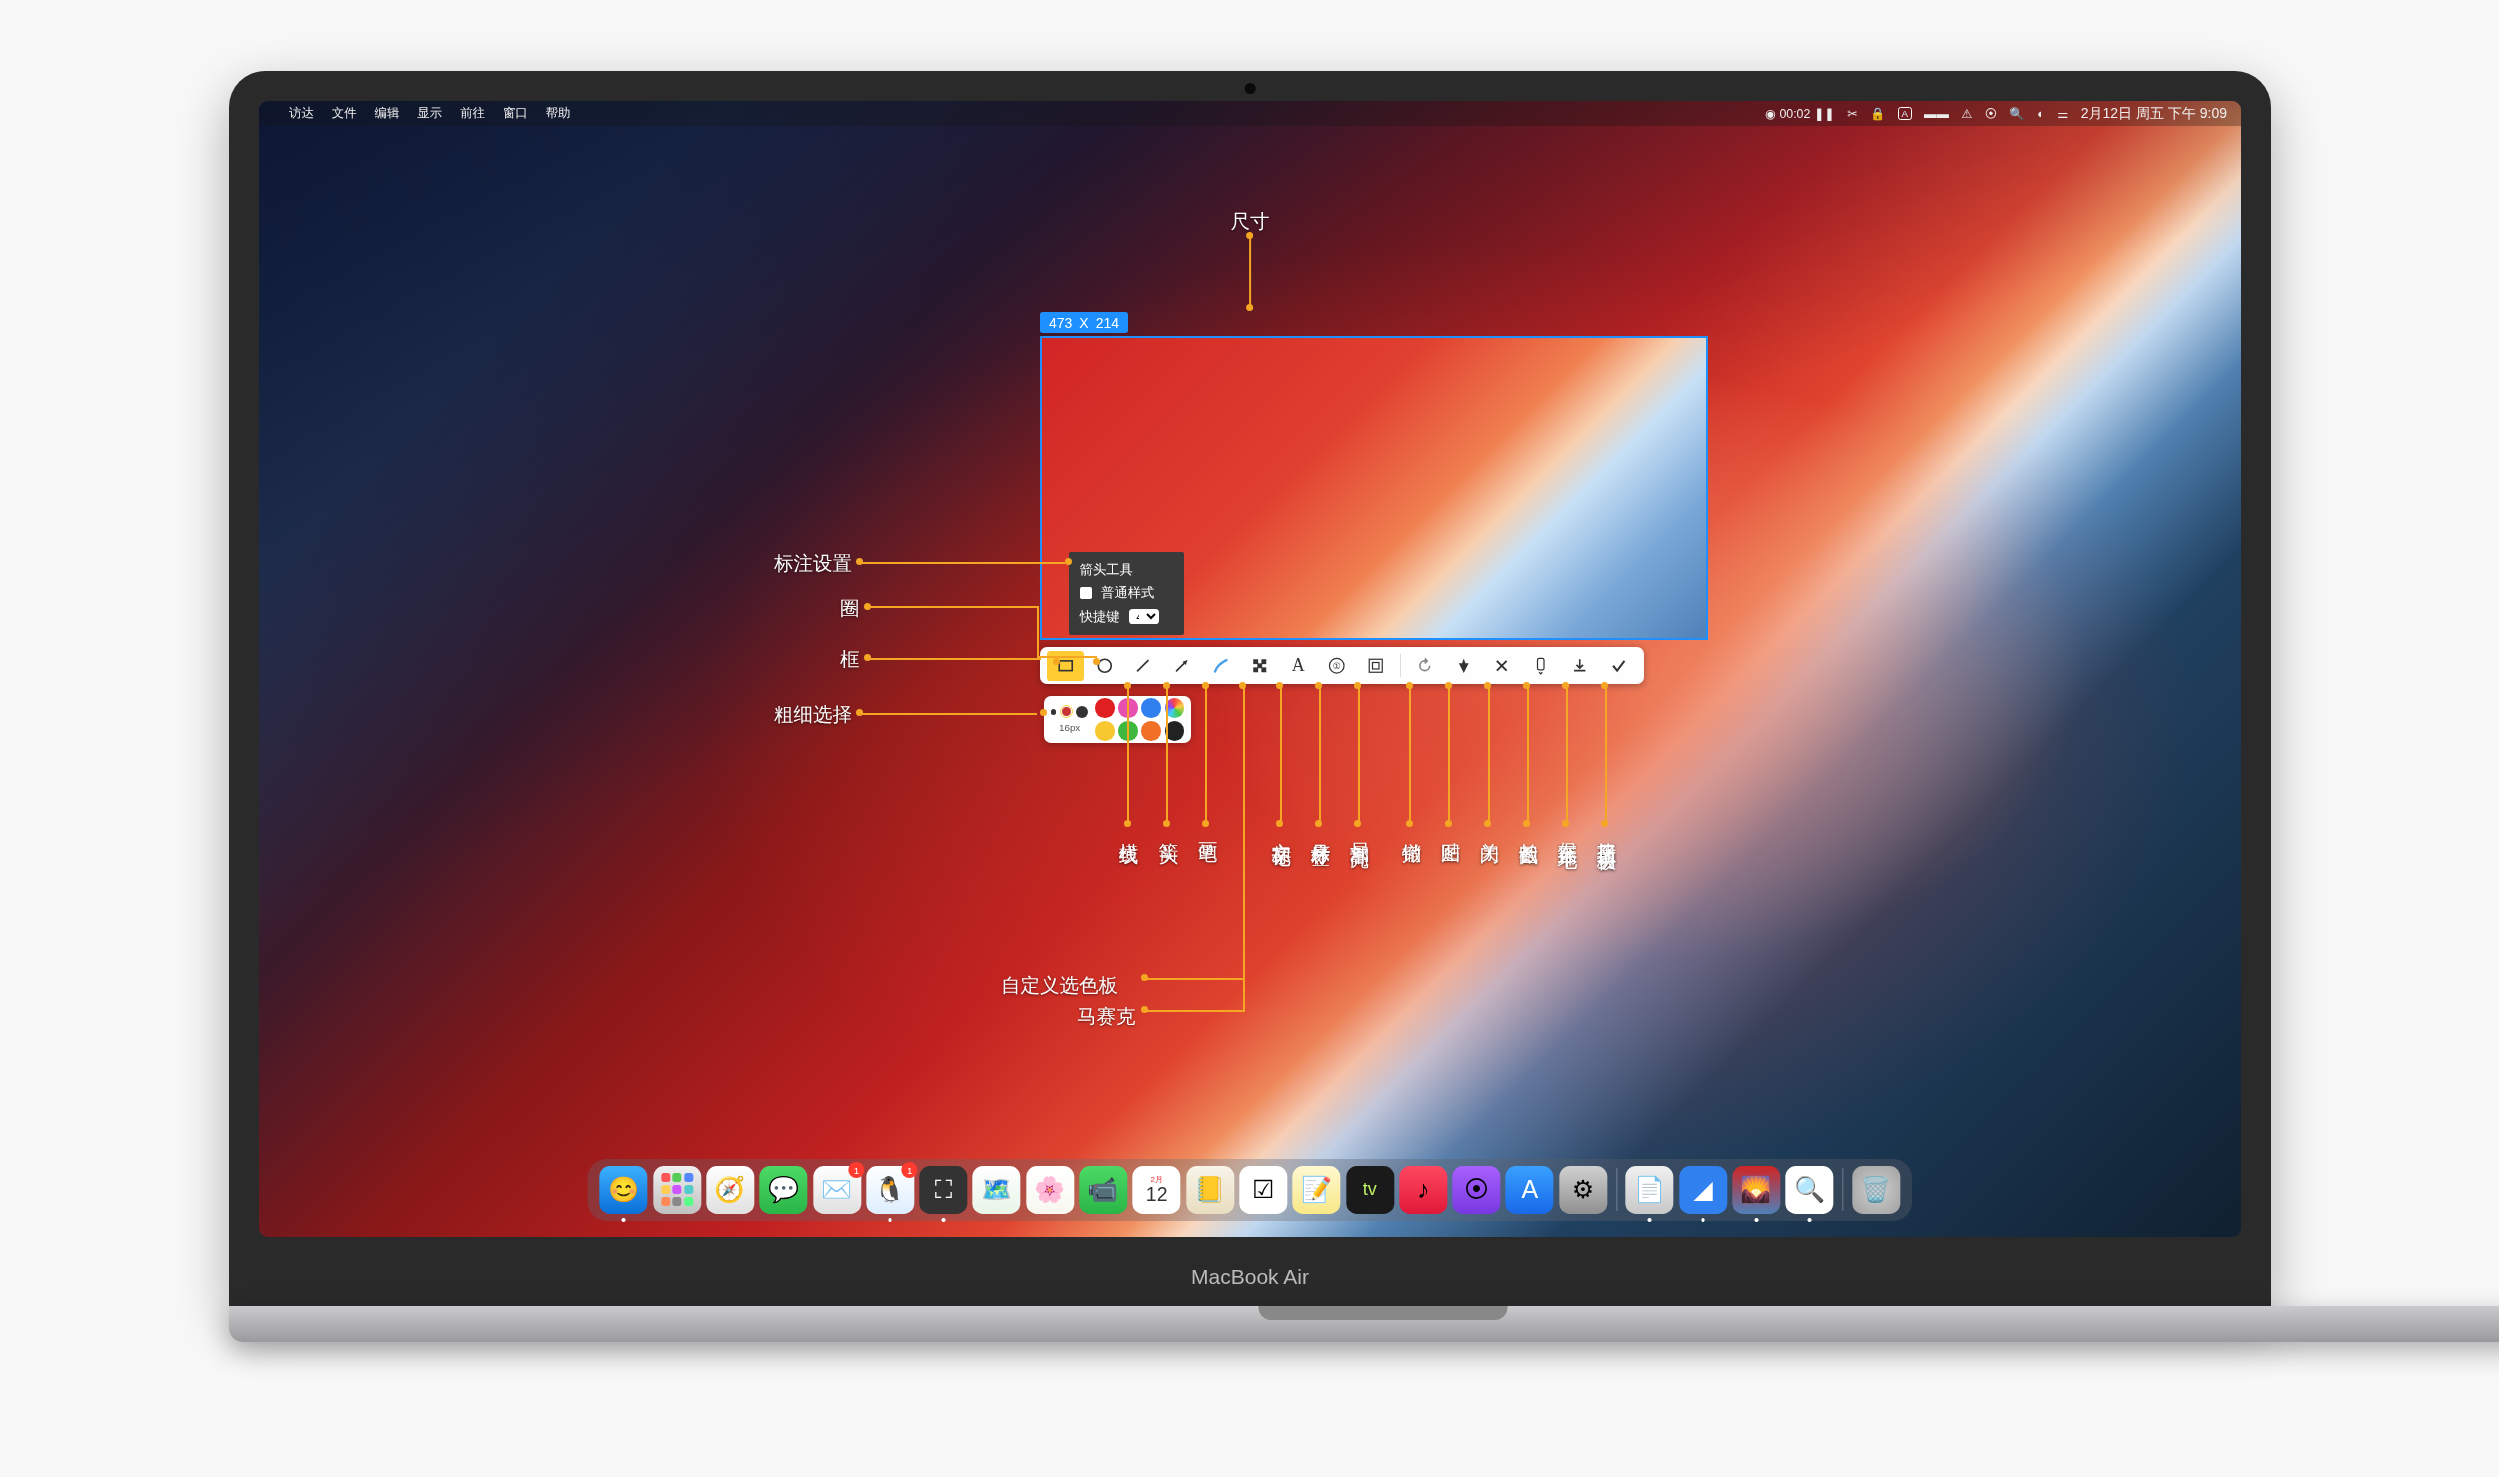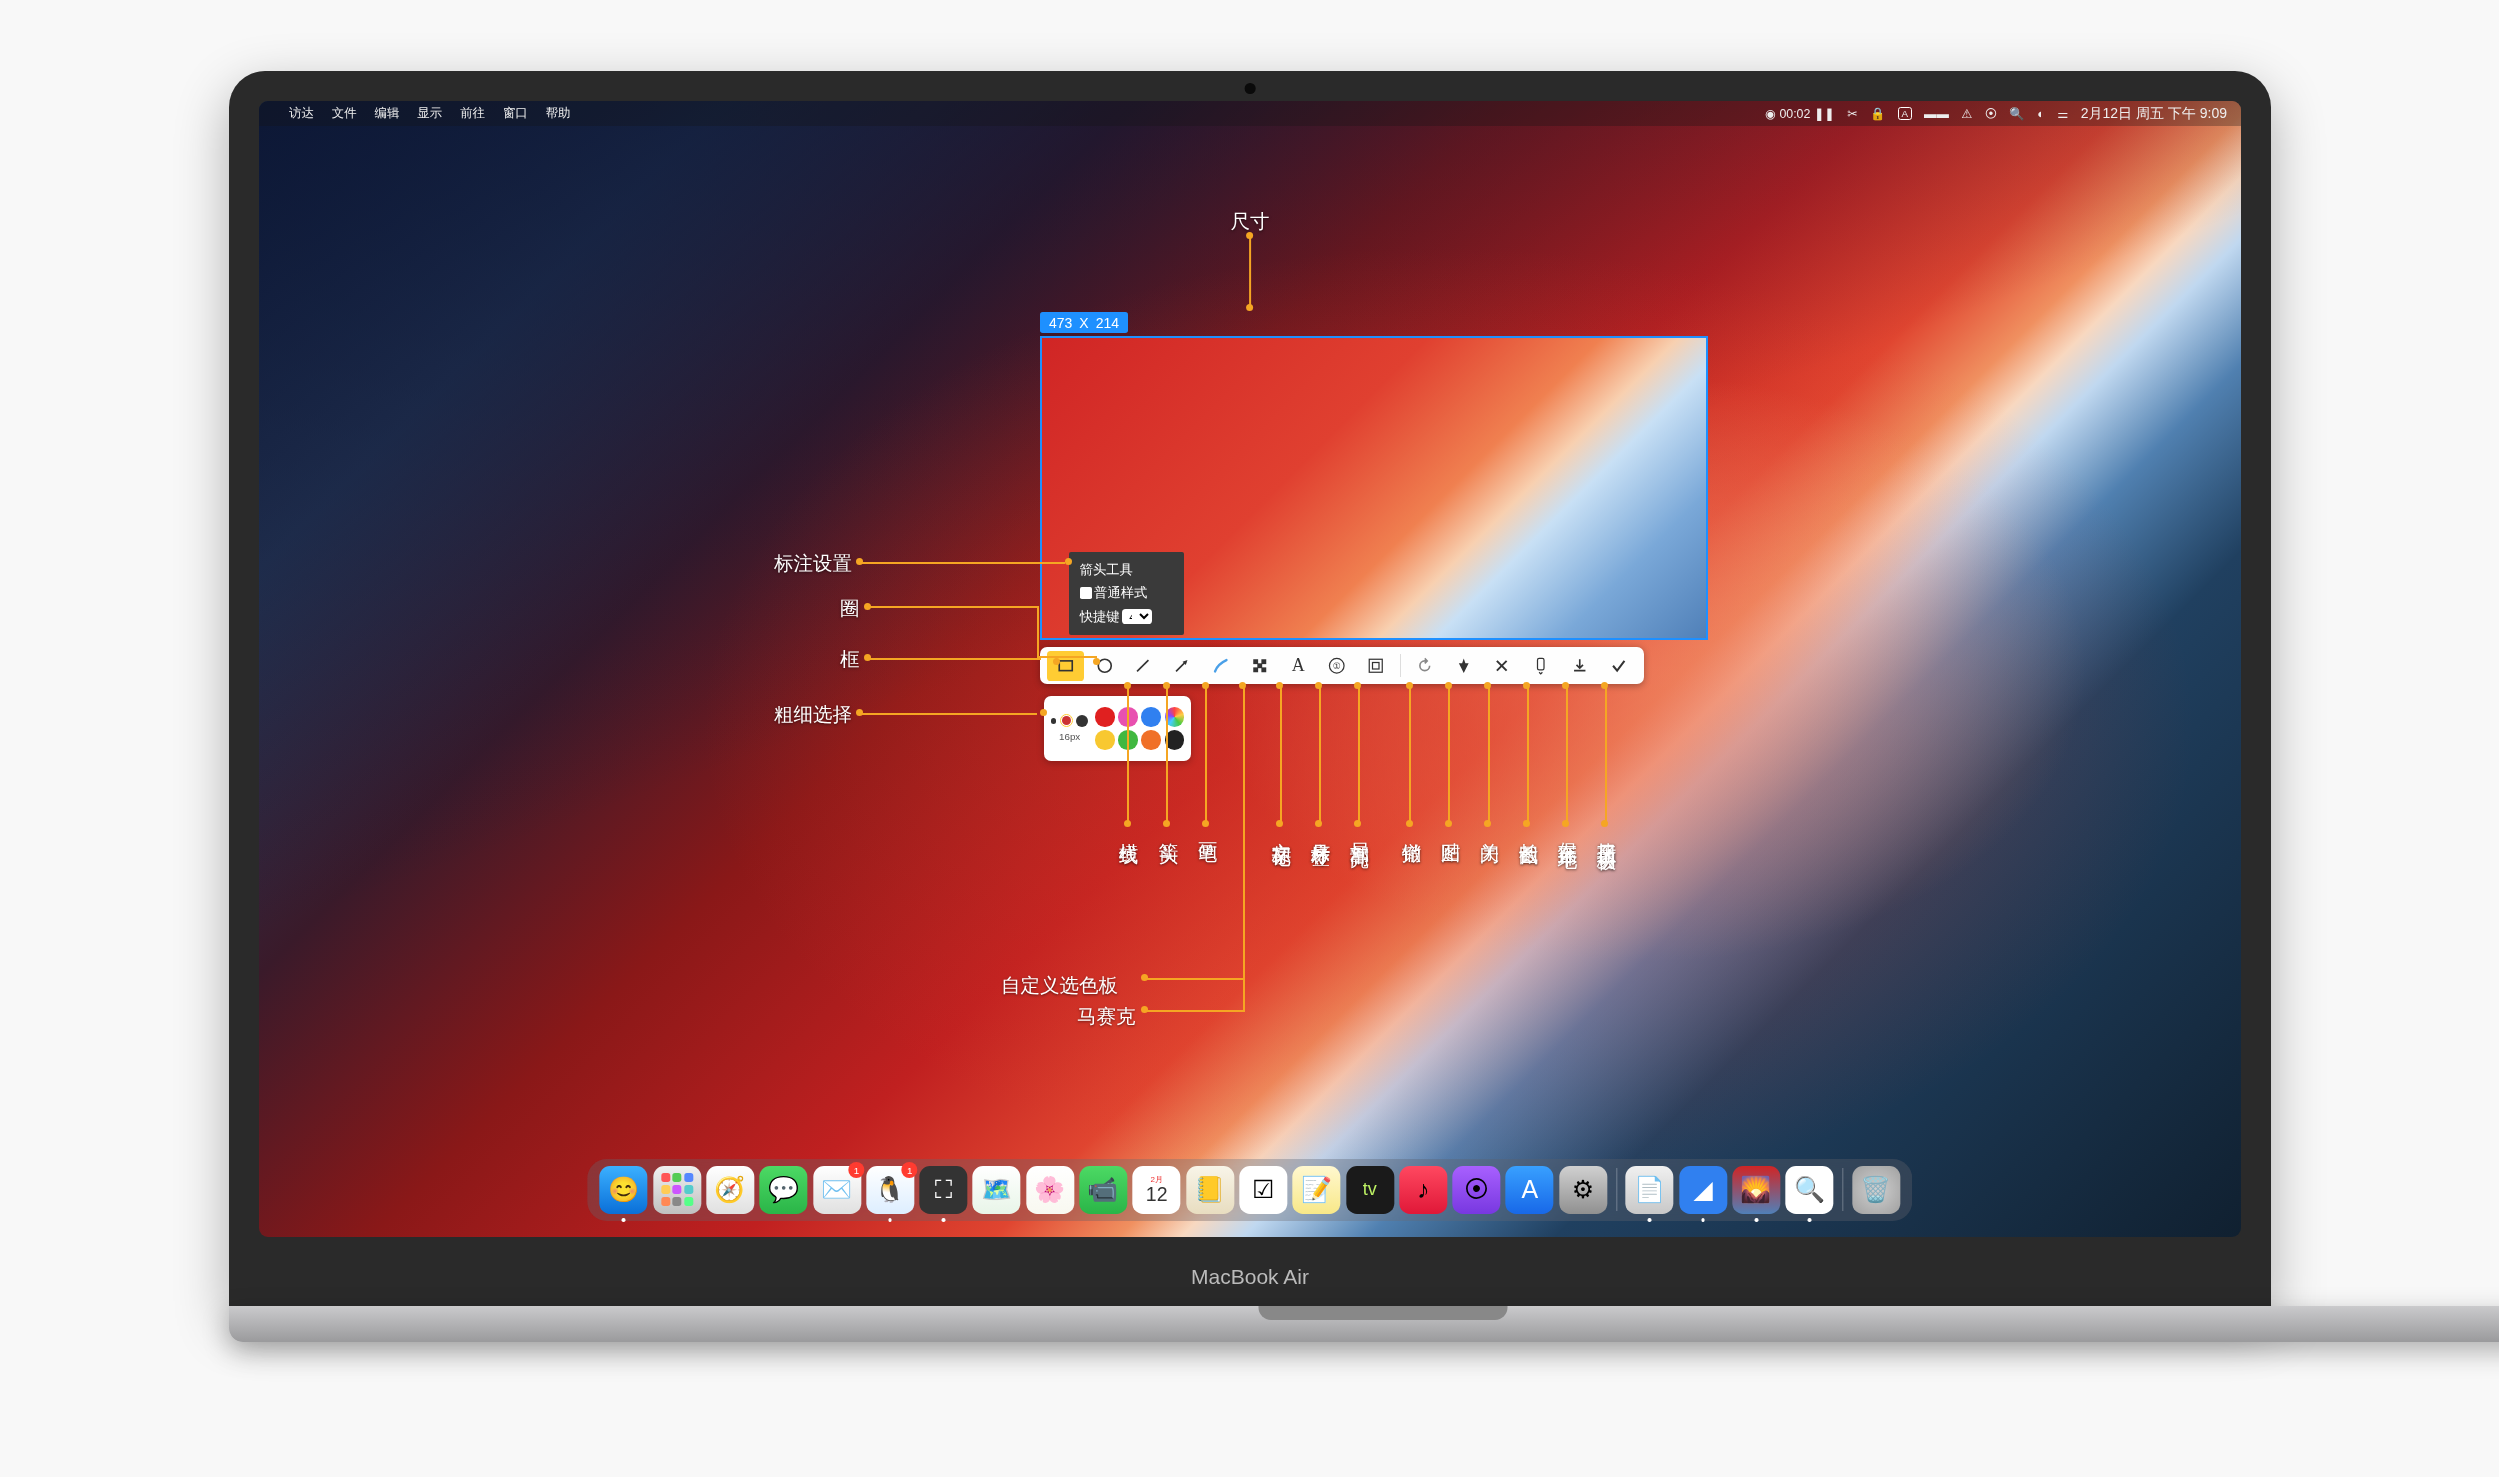--- a/index.html
+++ b/index.html
@@ -128,21 +128,21 @@
   position: absolute;
   left: 810px; top: 451px;
   background: #3a3a3a;
   color: #fff;
   border-radius: 2px;
   padding: 9px 10.7px;
   font-size: 13.3px;
   z-index: 20;
   min-width: 115px;
 }
-.tooltip .row { display: flex; align-items: center; gap: 2px; margin-top: 5.3px; }
+.tooltip .row { display: flex; align-items: center; gap: 9px; margin-top: 5.3px; }
 .tooltip .cb { width: 12.4px; height: 12.4px; background: #fff; border-radius: 1.8px; display: inline-block; }
 .tooltip select {
   background: #fff; border: none; border-radius: 3.6px;
   font-size: 11.5px; padding: 0.9px 3.6px; width: 30px;
 }
 
 
 .toolbar {
   position: absolute;
   left: 781px; top: 546px;
@@ -168,21 +168,21 @@
 .tb-btn svg { width: 19.5px; height: 19.5px; }
 .tb-divider { width: 0.9px; height: 23px; background: #ddd; margin: 0 3.6px; }
 
 
 .style-panel {
   position: absolute;
   left: 785px; top: 595px;
   background: #fff;
   border-radius: 7px;
   display: flex;
-  padding: 11px 7px;
+  padding: 2px 7px;
   gap: 7px;
   align-items: center;
   z-index: 18;
   box-shadow: 0 1.8px 7px rgba(0,0,0,0.25);
 }
 .size-box { display: flex; flex-direction: column; align-items: center; gap: 3.6px; }
 .size-dots { display: flex; gap: 5.3px; align-items: center; }
 .size-dots span { background: #333; border-radius: 50%; display: inline-block; }
 .size-dots span.s1 { width: 5.3px; height: 5.3px; }
 .size-dots span.s2 { width: 9px; height: 9px; background: #c33; outline: 1.8px solid #ffcc33; outline-offset: 1.8px; border-radius: 50%; }

